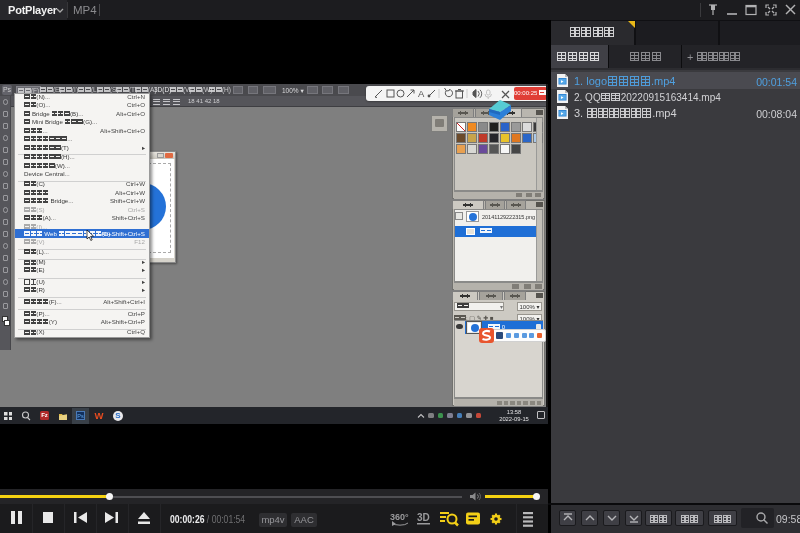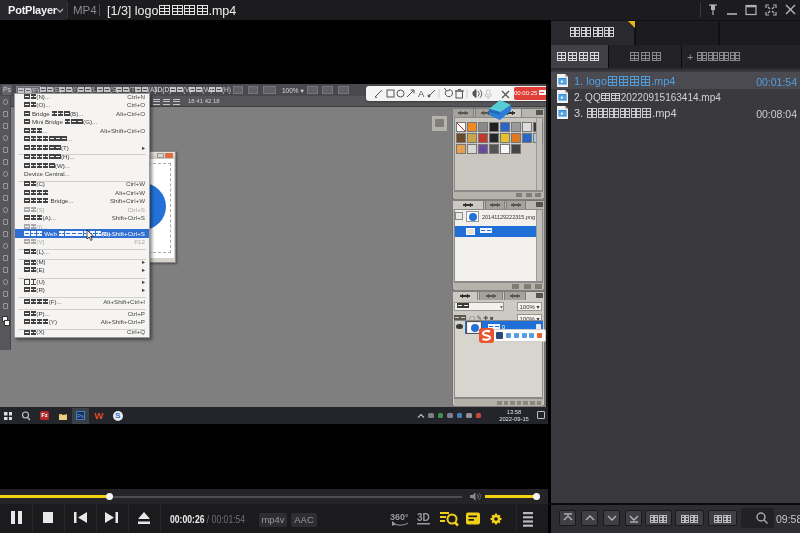--- a/index.html
+++ b/index.html
@@ -14,21 +14,20 @@
 <div id="root">
 <div class="ab" style="left:0;top:0;width:800px;height:20px;background:#1c1c1f;"></div>
 <div class="ab" style="left:0;top:0;width:67px;height:20px;background:#27272b;"></div>
 <div class="ab" style="left:67px;top:2px;width:1px;height:16px;background:#363639;"></div>
 <div class="ab" style="left:8px;top:4px;font-size:11px;font-weight:bold;color:#f2f2f2;letter-spacing:-0.2px;">PotPlayer</div>
 <svg class="ab" style="left:55px;top:7px;" width="10" height="8">
       <polyline points="2,2 5,5 8,2" stroke="#aaa" stroke-width="1.3" fill="none"></polyline>
     </svg>
 <div class="ab" style="left:73px;top:4px;font-size:11.5px;color:#8b8b8e;">MP4</div>
 <div class="ab" style="left:99px;top:4px;width:1px;height:12px;background:#4a4a4d;"></div>
-<div class="ab" style="left:107px;top:3.5px;font-size:12.5px;color:#eee;">[1/3] logo<i class="cj"></i><i class="cj"></i><i class="cj"></i><i class="cj"></i>.mp4</div>
 <div class="ab" style="left:700px;top:3px;width:1px;height:14px;background:#3a3a3d;"></div>
 <svg class="ab" style="left:705px;top:3px;" width="95" height="14" fill="none" stroke="#b2b2b4" stroke-width="1.2">
 <g>
         <line x1="4" y1="2" x2="12" y2="2"></line>
         <rect x="6" y="2" width="4" height="5" fill="#b2b2b4" stroke="none"></rect>
         <line x1="8" y1="7" x2="8" y2="12"></line>
       </g>
 <g>
         <line x1="22" y1="11" x2="32" y2="11" stroke-width="1.6"></line>
       </g>

